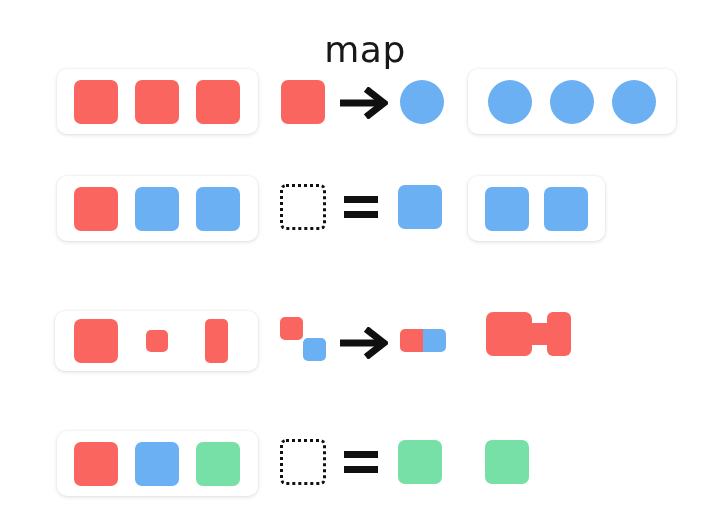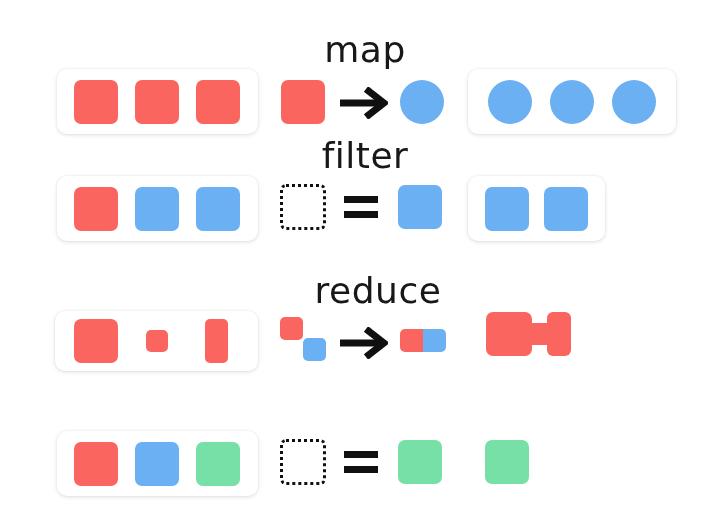--- a/index.html
+++ b/index.html
@@ -96,21 +96,20 @@
 
   <div class="card" style="left:468px; top:57px; width:208px; height:65px;">
     <div class="shape circle" style="left:20px; top:11px; width:44px; height:44px; background:#6ab0f3;"></div>
     <div class="shape circle" style="left:82px; top:11px; width:44px; height:44px; background:#6ab0f3;"></div>
     <div class="shape circle" style="left:144px; top:11px; width:44px; height:44px; background:#6ab0f3;"></div>
   </div>
 </div>
 
 <div class="row" id="row-filter">
 
-  <div class="op-label" style="left:365px; top:8px;">filter</div>
 
   <div class="card" style="left:57px; top:46px; width:201px; height:65px;">
     <div class="shape sq" style="left:17px; top:11px; width:44px; height:44px; background:#fb6560;"></div>
     <div class="shape sq" style="left:78px; top:11px; width:44px; height:44px; background:#6ab0f3;"></div>
     <div class="shape sq" style="left:139px; top:11px; width:44px; height:44px; background:#6ab0f3;"></div>
   </div>
 
   <div class="shape dotted" style="left:280px; top:54px; width:46px; height:46px;"></div>
 
   <svg class="equals" style="left:344px; top:62px;" width="36" height="30" viewBox="0 0 36 30">
@@ -121,21 +120,20 @@
   <div class="shape sq" style="left:398px; top:55px; width:44px; height:44px; background:#6ab0f3;"></div>
 
   <div class="card" style="left:468px; top:46px; width:137px; height:65px;">
     <div class="shape sq" style="left:17px; top:11px; width:44px; height:44px; background:#6ab0f3;"></div>
     <div class="shape sq" style="left:76px; top:11px; width:44px; height:44px; background:#6ab0f3;"></div>
   </div>
 </div>
 
 <div class="row" id="row-reduce">
 
-  <div class="op-label" style="left:378px; top:18px;">reduce</div>
 
   <div class="card" style="left:55px; top:56px; width:203px; height:60px;">
     <div class="shape sq" style="left:19px; top:8px; width:44px; height:44px; background:#fb6560;"></div>
     <div class="shape sq-sm" style="left:91px; top:19px; width:22px; height:22px; background:#fb6560;"></div>
     <div class="shape sq-sm" style="left:150px; top:8px; width:23px; height:44px; background:#fb6560;"></div>
   </div>
 
   <div class="shape sq-sm" style="left:280px; top:62px; width:23px; height:23px; background:#fb6560;"></div>
   <div class="shape sq-sm" style="left:303px; top:83px; width:23px; height:23px; background:#6ab0f3;"></div>
 

